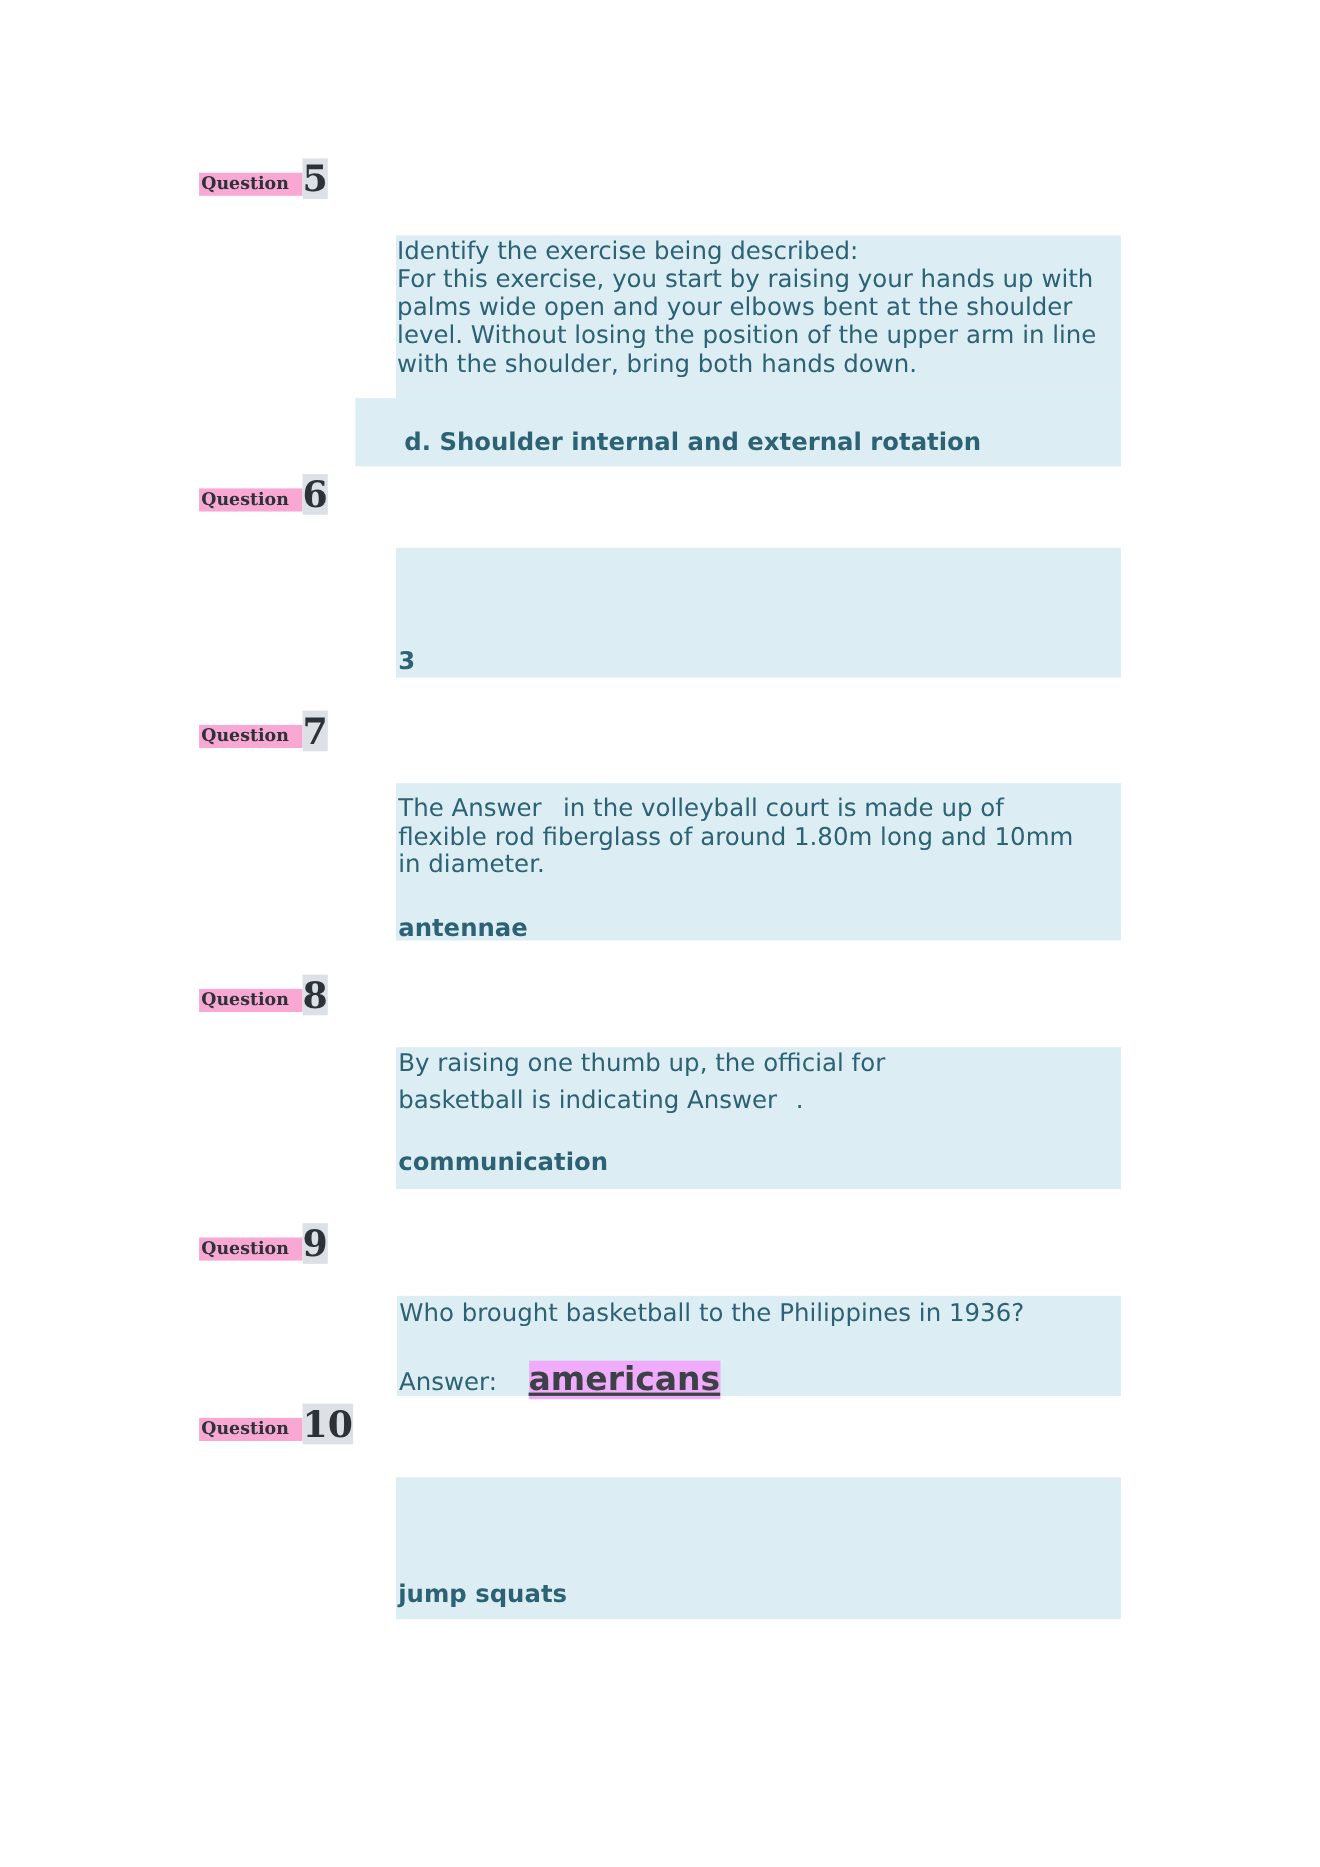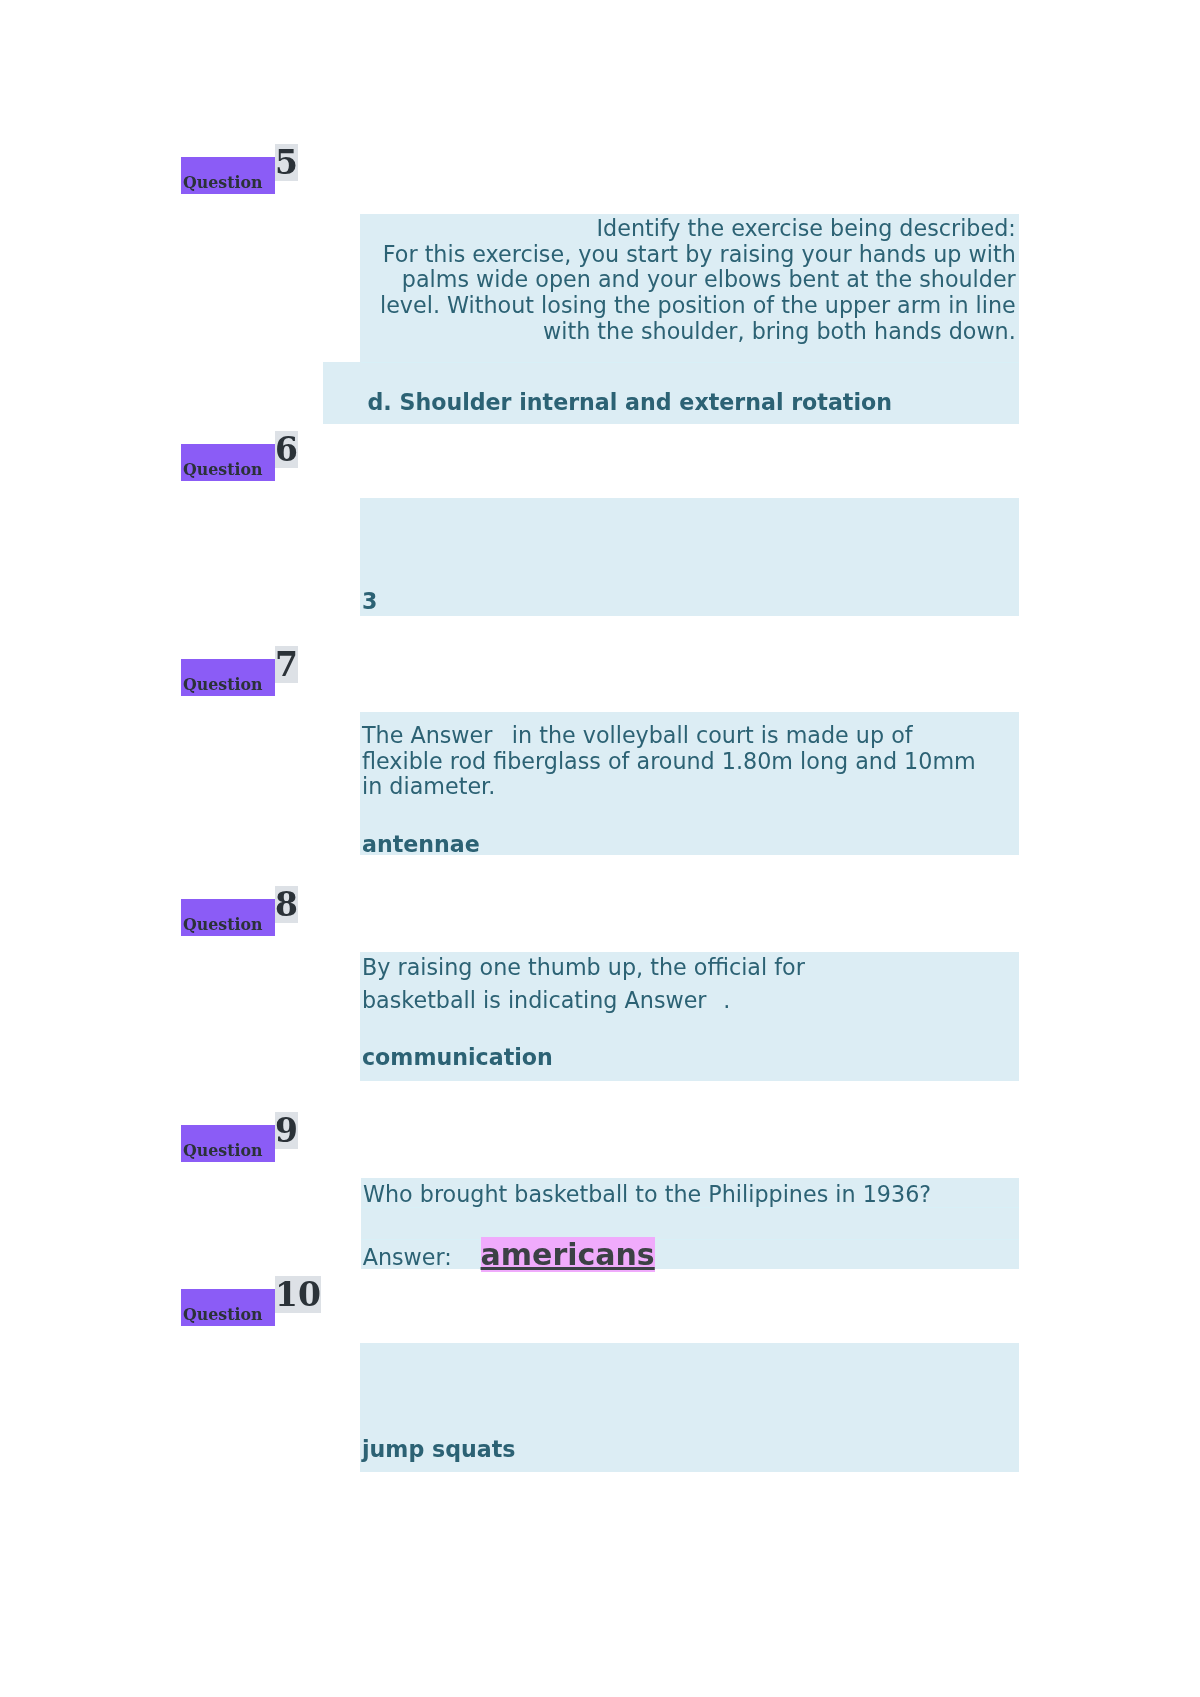--- a/index.html
+++ b/index.html
@@ -1,22 +1,22 @@
 <!DOCTYPE html>
 <html><head>
 <meta charset="utf-8">
 <style>
   html,body{margin:0;padding:0;}
   body{width:1200px;height:1697px;background:#ffffff;
        font-family:"DejaVu Sans",sans-serif;}
   .page{position:relative;width:1200px;height:1697px;overflow:hidden;}
   .qwordwrap,.qnumwrap{position:absolute;white-space:nowrap;font-size:0;filter:blur(0px);}
   .qword{font-family:"DejaVu Serif",serif;font-weight:bold;
-         font-size:15.8px;line-height:20.7px;color:#2b3238;background:#8b5cf6;
-         padding:16px 12px 0 2px;display:inline-block;}
+         font-size:15.8px;line-height:20.7px;color:#2b3238;background:#f9a8d4;
+         padding:0 12px 0 2px;display:inline-block;}
   .qnum{font-family:"DejaVu Serif",serif;font-weight:bold;
         font-size:33px;line-height:37px;color:#2b3238;background:#dde1e6;padding:0;
         display:inline-block;}
 
   
   .qbox{position:absolute;background:#dcedf4;}
   .sep{position:absolute;background:#d8f0f7;height:1px;}
 
   
   .tx{position:absolute;font-size:22.25px;line-height:25.7px;color:#2c6274;
@@ -28,21 +28,21 @@
 </head>
 <body>
 
 <div class="page">
 
   <div class="qwordwrap" style="left:181px;top:157.20px;"><span class="qword">Question</span></div>
   <div class="qnumwrap" style="left:275px;top:144.20px;"><span class="qnum">5</span></div>
   <div class="qbox" style="left:360px;top:214px;width:659px;height:148px;"></div>
   <div class="qbox" style="left:323px;top:362px;width:696px;height:62px;"></div>
   <div class="sep" style="left:361px;top:361.5px;width:658px;"></div>
-  <div class="tx" style="left:380px;top:216px;text-align:right;">Identify the exercise being described:
+  <div class="tx" style="left:361px;top:216px;">Identify the exercise being described:
 For this exercise, you start by raising your hands up with
 palms wide open and your elbows bent at the shoulder
 level. Without losing the position of the upper arm in line
 with the shoulder, bring both hands down.</div>
   <div class="tx" style="left:323.5px;top:389.5px;margin-left:44px;"><b>d. Shoulder internal and external rotation</b></div>
 
   <div class="qwordwrap" style="left:181px;top:444.20px;"><span class="qword">Question</span></div>
   <div class="qnumwrap" style="left:275px;top:431.20px;"><span class="qnum">6</span></div>
   <div class="qbox" style="left:360px;top:498px;width:659px;height:117.5px;"></div>
   <div class="tx" style="left:362px;top:589px;"><b>3</b></div>

